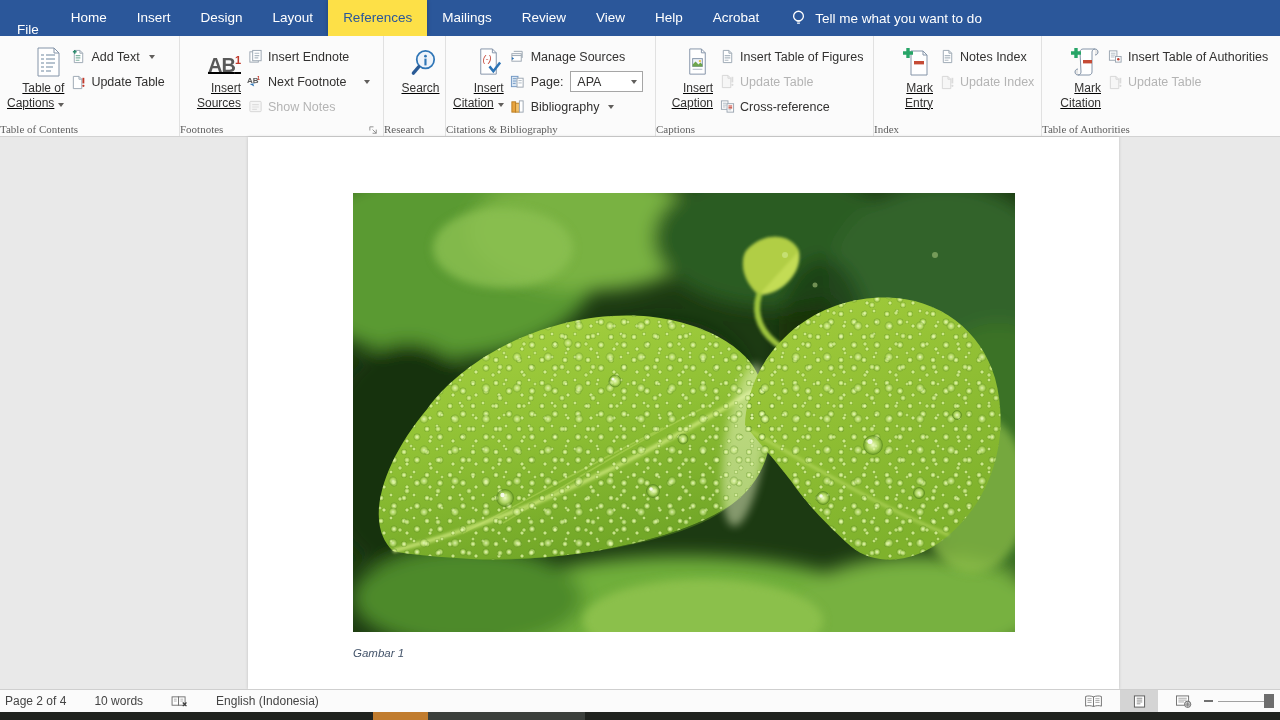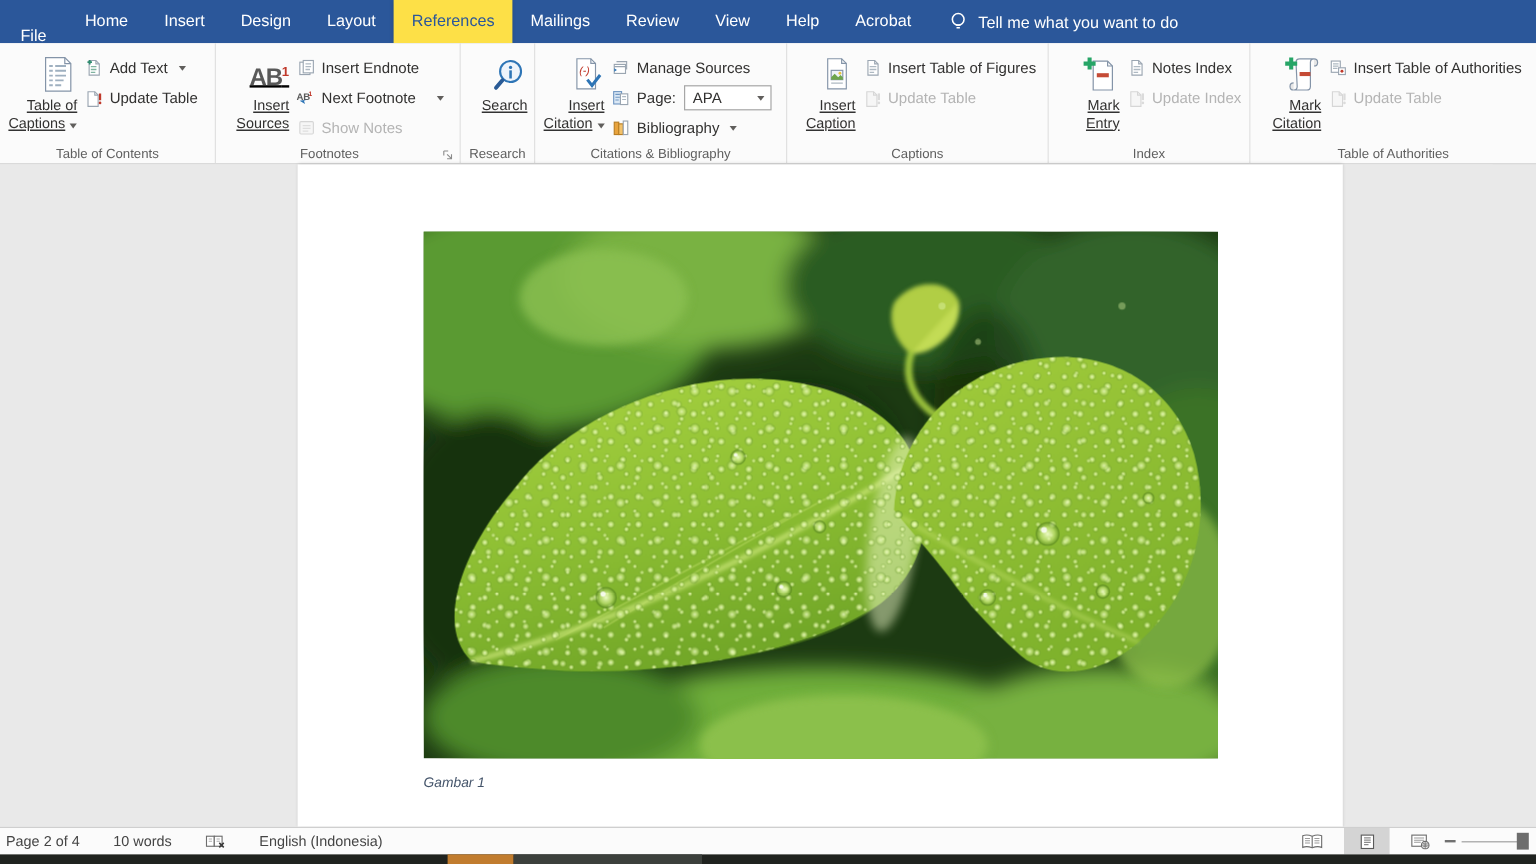--- a/index.html
+++ b/index.html
@@ -9,21 +9,21 @@
   .titlebar { position:absolute; left:0; top:0; width:1280px; height:36px; background:#2b579a; display:flex; align-items:stretch; }
   .tab { color:#fff; font-size:13.5px; padding:0 15px; line-height:36px; cursor:default; white-space:nowrap; }
   .tab.file { padding:12px 17px; }
   .tab.active { background:#fde047; color:#2b579a; box-shadow:0 0 4px rgba(0,0,0,.25); }
   .tellme { display:flex; align-items:center; color:#fff; font-size:13.5px; margin-left:16px; gap:9px; }
 
   
   .ribbon { position:absolute; left:0; top:36px; width:1280px; height:101px; background:#fbfbfb; border-bottom:1px solid #d2d2d2; display:flex; }
   .group { position:relative; height:100%; border-right:1px solid #e1e1e1; display:flex; padding:3px 4px 17px 4px; }
   .group:last-child { border-right:none; }
-  .group-label { position:absolute; bottom:1px; left:0; right:0; text-align:center; font-size:11px; color:#5f5f5f; white-space:nowrap; }
+  .group-label { position:absolute; bottom:1px; left:0; right:0; font-size:11px; color:#5f5f5f; white-space:nowrap;font-family:Liberation Serif, serif; }
   .bigbtn { display:flex; flex-direction:column; align-items:flex-end; justify-content:flex-start; padding:4px 3px 0 3px; min-width:56px; cursor:default;text-decoration:underline; }
   .bigicon { height:38px; display:flex; align-items:center; justify-content:center; }
   .bigtxt { font-size:12px; color:#323130; line-height:14.5px; text-align:center; white-space:nowrap; }
   .smallcol { display:flex; flex-direction:column; padding-top:5px; }
   .srow { display:flex; align-items:center; gap:5px; height:25.5px; font-size:12.5px; color:#323130; white-space:nowrap; padding:0 3px; cursor:default; }
   .srow.disabled { color:#b4b4b4; }
   .srow.disabled .icn { opacity:.45; filter:grayscale(1); }
   .icn { width:16px; height:16px; display:inline-flex; align-items:center; justify-content:center; flex:0 0 16px; }
   .caret { width:0; height:0; border-left:3.5px solid transparent; border-right:3.5px solid transparent; border-top:4px solid #605e5c; display:inline-block; margin-left:4px; }
   .ab1 { font-weight:bold; color:#595959; font-size:20px; letter-spacing:-1px; line-height:20px; }
@@ -269,20 +269,32 @@
       <div class="srow disabled">
         <span class="icn">
           <svg viewBox="0 0 16 16" width="15" height="15">
               <path d="M2.5 1.5h6l3 3v10h-9z" fill="#f2f2f2" stroke="#aaa"></path>
               <path d="M8.5 1.5v3h3" fill="none" stroke="#aaa"></path>
               <path d="M13.2 3v6" stroke="#b5b5b5" stroke-width="2"></path>
               <circle cx="13.2" cy="11.5" r="1.2" fill="#b5b5b5"></circle>
             </svg>
         </span>
         <span>Update Table</span>
+      </div>
+      <div class="srow">
+        <span class="icn">
+          <svg viewBox="0 0 16 16" width="15" height="15">
+              <rect x="1.5" y="2" width="7" height="9" fill="#fff" stroke="#9aa5b1"></rect>
+              <path d="M3 4.5h4M3 6.5h4M3 8.5h3" stroke="#aeb9c2"></path>
+              <rect x="7.5" y="5" width="7" height="9" fill="#fff" stroke="#9aa5b1"></rect>
+              <path d="M9 7.5h4M9 9.5h4" stroke="#c0392b" stroke-width="1.2"></path>
+              <path d="M9 11.5h3" stroke="#aeb9c2"></path>
+            </svg>
+        </span>
+        <span>Cross-reference</span>
       </div>
     </div>
     <div class="group-label">Captions</div>
   </div>
 
   <div class="group" style="width:168px;">
     <div class="bigbtn" style="min-width:58px;">
       <span class="bigicon">
         <svg viewBox="0 0 32 32" width="32" height="32">
             <path d="M10 5h12l4 4v20H10z" fill="#fff" stroke="#8494a8"></path>

